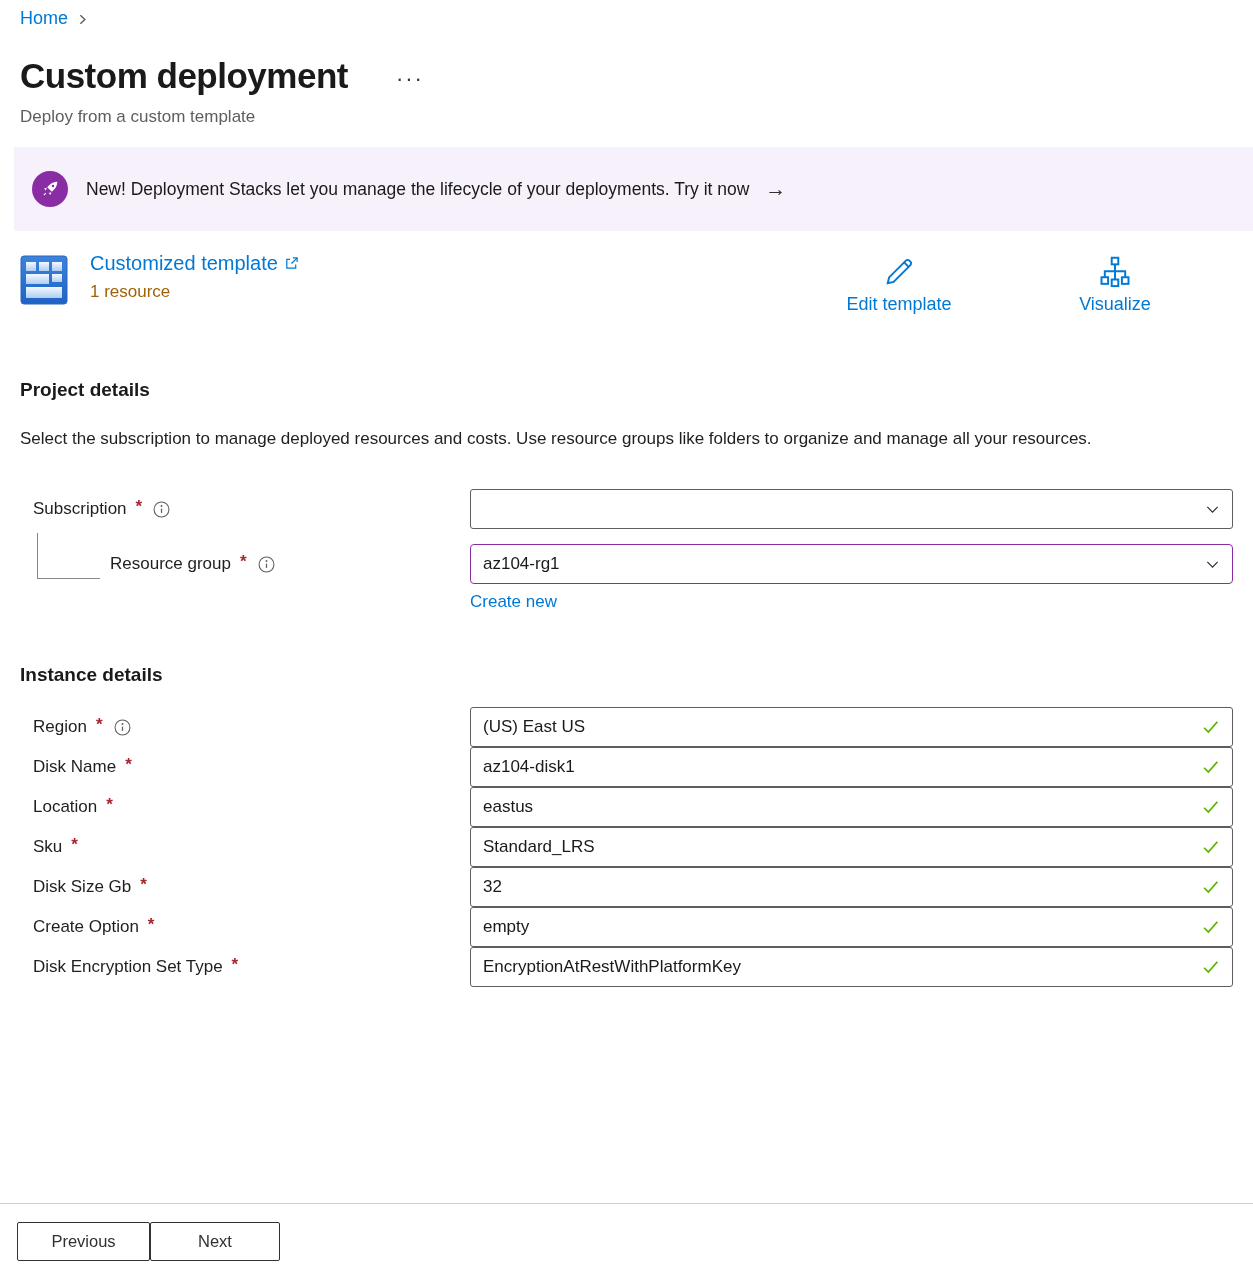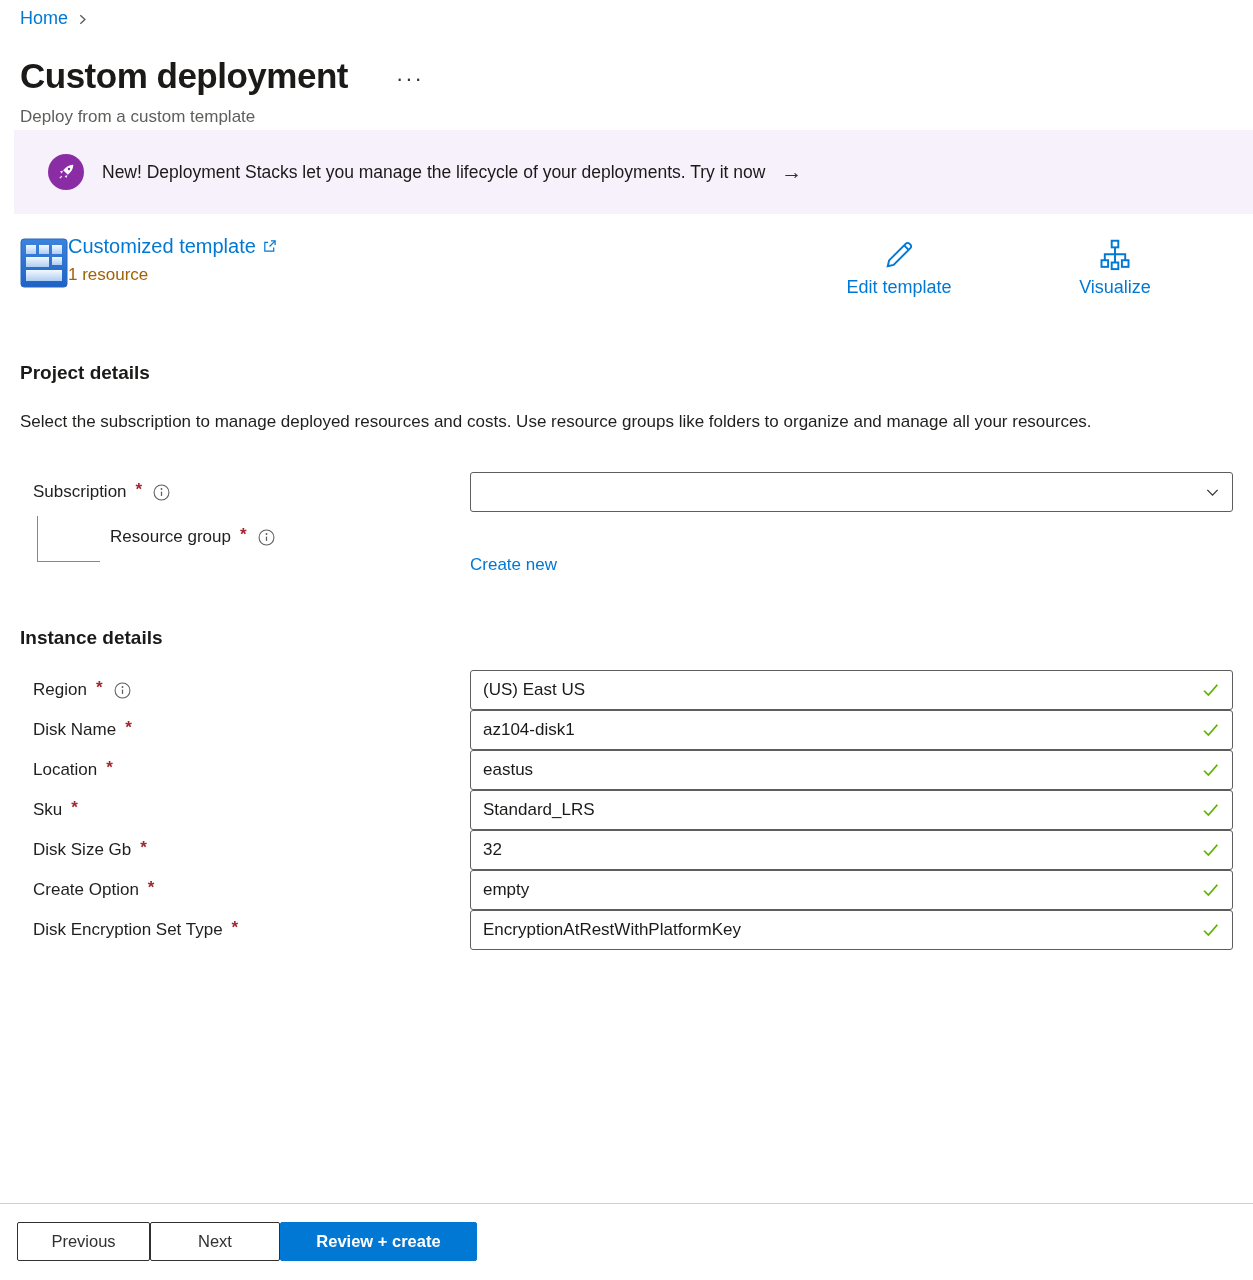--- a/index.html
+++ b/index.html
@@ -12,31 +12,31 @@
   .breadcrumb a { color:#0078d4; text-decoration:none; cursor:pointer; }
   .crumb-sep { display:flex; align-items:center; margin-top:2px; }
 
   
   .title-row { display:flex; align-items:flex-end; gap:44px; margin-top:23px; }
   h1 { font-size:35px; font-weight:700; letter-spacing:-0.5px; color:#1b1a19; line-height:48px; }
   .more-menu { font-size:22px; letter-spacing:2px; color:#323130; line-height:30px; padding:0 4px 6px 4px; cursor:pointer; }
   .subtitle { margin-top:6px; font-size:17px; color:#605e5c; line-height:22px; }
 
   
-  .banner { margin:2px -20px 0 -6px; height:84px; background:#f6f1fb;
-    display:flex; align-items:center; padding-left:34px; }
+  .banner { margin:19px -20px 0 -6px; height:84px; background:#f6f1fb;
+    display:flex; align-items:center; padding-left:18px; }
   .rocket-badge { width:36px; height:36px; border-radius:50%; background:#8a2da5;
     display:flex; align-items:center; justify-content:center; flex:none; }
   .banner-text { margin-left:18px; font-size:17.5px; color:#1b1a19; }
   .banner-arrow { margin-left:16px; font-size:21px; color:#323130; cursor:pointer; }
 
   
   .tpl-row { margin-top:21px; display:flex; position:relative; height:62px; }
   .tpl-icon { width:48px; height:52px; margin-top:2px; flex:none; }
-  .tpl-meta { }
+  .tpl-meta { margin-left:22px; }
   .tpl-link { font-size:20px; color:#0078d4; text-decoration:none; cursor:pointer;
     display:inline-flex; align-items:center; gap:6px; }
   .tpl-count { margin-top:7px; font-size:17px; color:#a16207; }
   .tpl-actions { position:absolute; right:10px; top:2px; display:flex; }
   .tpl-action { width:216px; display:flex; flex-direction:column; align-items:center; gap:4px;
     color:#0078d4; font-size:18px; cursor:pointer; }
 
   
   .section-heading { font-size:19px; font-weight:700; color:#1b1a19; line-height:26px; }
   .section-desc { margin-top:20px; font-size:17px; line-height:31px; max-width:1150px; color:#201f1e; }
@@ -207,20 +207,30 @@
         <span>Resource group</span>
         <span class="req">*</span>
         <span class="info-icon">
           <svg width="17" height="17" viewBox="0 0 16 16">
               <circle cx="8" cy="8" r="7" fill="none" stroke="#605e5c"></circle>
               <path d="M8 7.2v4" stroke="#605e5c" stroke-width="1.2"></path>
               <circle cx="8" cy="4.7" r=".9" fill="#605e5c"></circle>
             </svg>
         </span>
       </div>
+      <div class="row-field">
+        <div class="combobox focus-purple">
+          <span>az104-rg1</span>
+        </div>
+        <span class="field-chevron">
+          <svg width="15" height="15" viewBox="0 0 16 16" fill="none" stroke="#323130" stroke-width="1.3">
+              <path d="M2.5 5.2L8 10.8l5.5-5.6"></path>
+            </svg>
+        </span>
+      </div>
     </div>
   </div>
   <a class="create-new">Create new</a>
 
   
   <div class="section-heading ih">Instance details</div>
 
   <div class="form-row inst-row1">
     <div class="row-label">
       <span>Region</span>
@@ -330,16 +340,15 @@
             <path d="M2.5 8.6l3.4 3.4 7.2-8.2"></path>
           </svg>
       </span>
     </div>
   </div>
 
   
   <div class="footer">
     <button class="btn btn-secondary btn-prev">Previous</button>
     <button class="btn btn-secondary btn-next">Next</button>
-    <button class="btn btn-primary btn-review">Review + create</button>
   </div>
 
 </div>
 
 </body></html>

